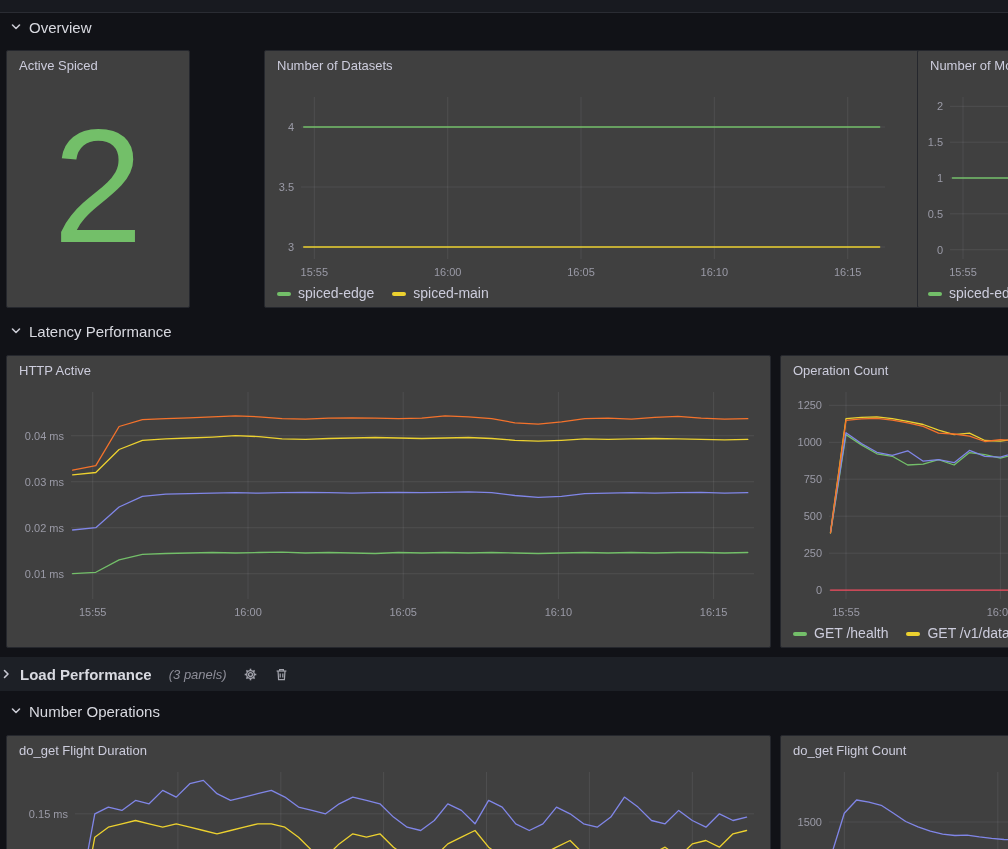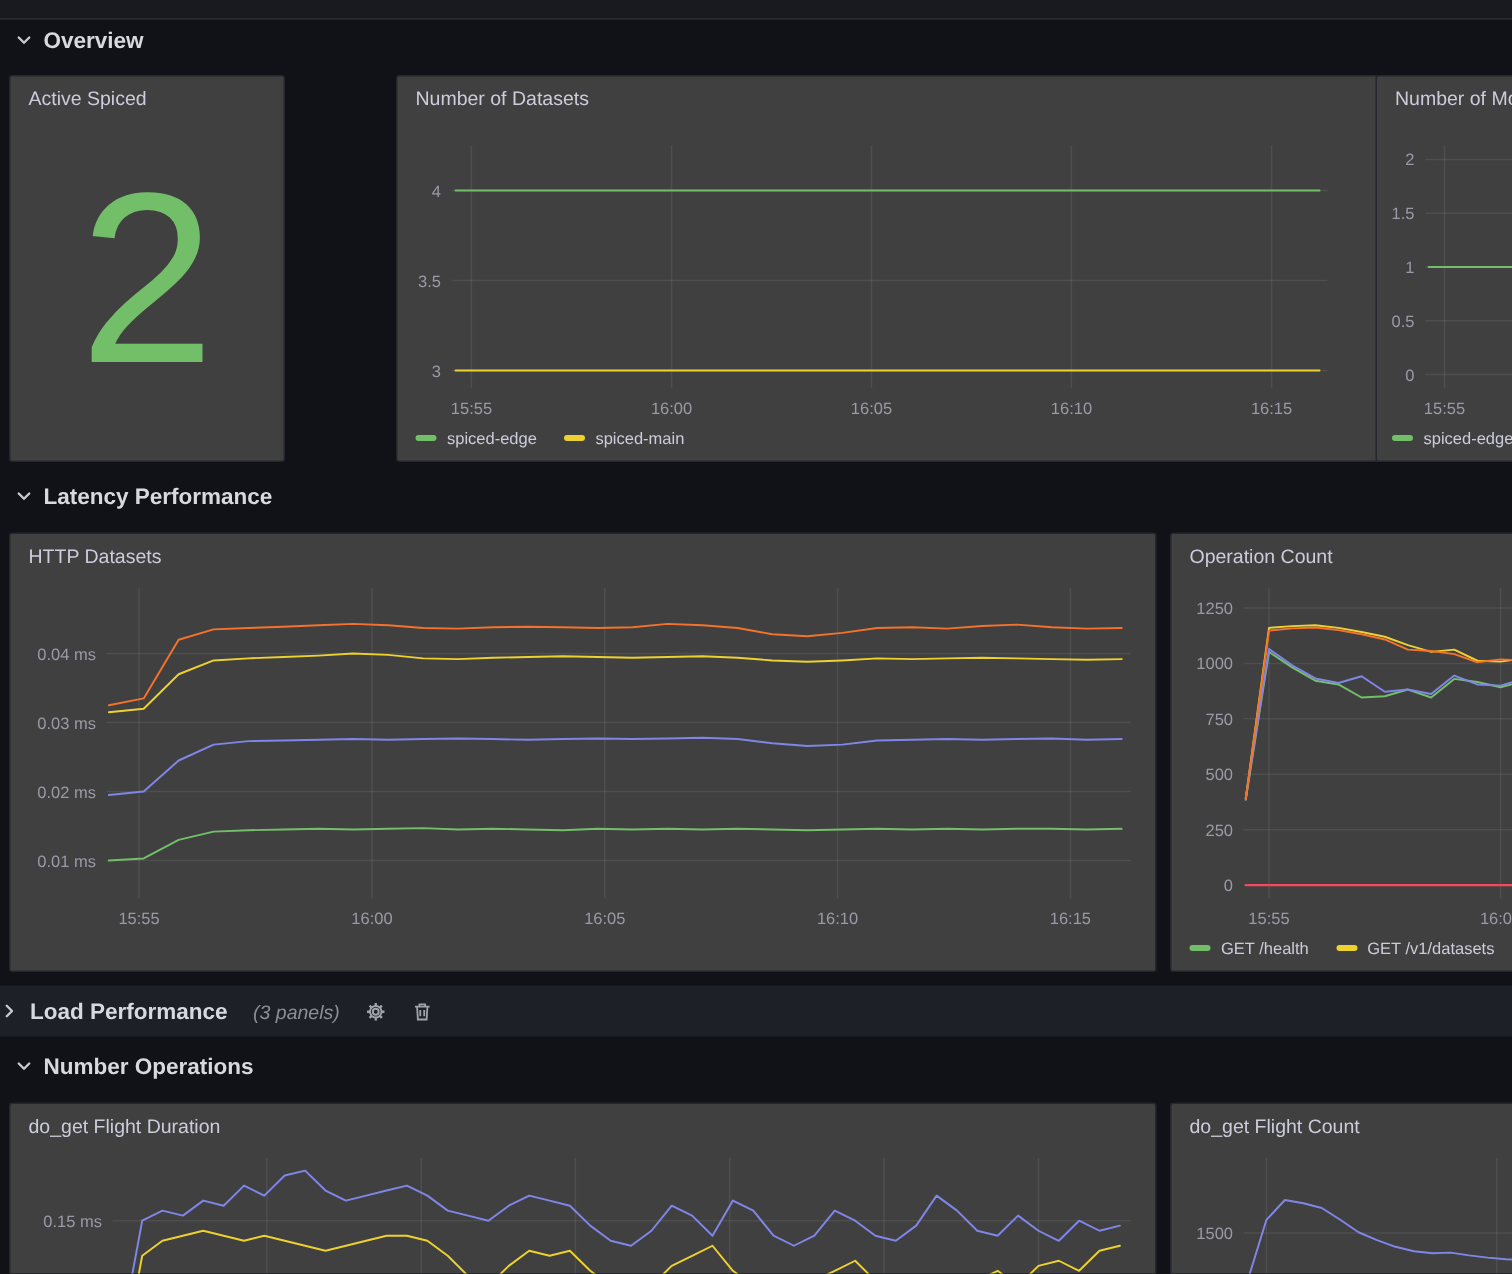--- a/index.html
+++ b/index.html
@@ -4,33 +4,33 @@
 <style>
   html,body{margin:0;padding:0}
   body{
     width:1008px;height:849px;overflow:hidden;position:relative;
     background:#111217;color:#ccccdc;
     font-family:"Liberation Sans",sans-serif;
   }
   .topbar{position:absolute;left:0;top:0;width:1008px;height:13px;
     background:#181a20;border-bottom:1px solid #2a2c33;box-sizing:border-box}
   .section-header{position:absolute;display:flex;align-items:center;gap:7px;
-    color:#d8d9e0;font-size:15px;font-weight:700;cursor:pointer;height:22px}
+    color:#d8d9e0;font-size:15px;font-weight:400;cursor:pointer;height:22px}
   .panel{position:absolute;background:#404040;border:1px solid #25272d;border-radius:2px;
     display:flex;flex-direction:column;box-sizing:border-box;overflow:hidden}
   .panel-title{height:21px;padding:7px 12px 0;font-size:13px;font-weight:500;
     color:#ccccdc;white-space:nowrap;overflow:hidden;flex:none}
   .chart{flex:1;margin:0 8px 2px;min-height:0;position:relative}
   svg{display:block}
   svg text.tick{font-family:"Liberation Sans",sans-serif;font-size:11px;fill:#9a9aa6}
   svg text.ty{text-anchor:end}
   svg text.tx{text-anchor:middle}
   svg line.grid{stroke:rgba(204,204,220,0.10);stroke-width:1}
   .legend{height:20px;line-height:17px;white-space:nowrap;overflow:hidden;
-    padding-left:4px;font-size:11px;color:#ccccdc}
+    padding-left:4px;font-size:14px;color:#ccccdc}
   .legend-item{margin-right:18px;cursor:pointer}
   .legend-item i{display:inline-block;width:14px;height:4px;border-radius:2px;
     margin-right:7px;vertical-align:2px}
   .bigstat{flex:1;display:flex;align-items:center;justify-content:center;
     font-size:162px;font-weight:500;line-height:0.9;padding-bottom:14px}
   .row-collapsed{position:absolute;left:0;top:657px;width:1008px;height:34px;
     background:#1d2026;display:flex;align-items:center;box-sizing:border-box;
     cursor:pointer}
   .row-collapsed .row-title{font-size:15px;font-weight:700;color:#d8d9e0;margin-left:8px}
   .panels-count{font-style:italic;font-size:13px;color:#8d8d98;margin-left:17px}
@@ -106,21 +106,21 @@
 </div>
 
 <div class="section-header" style="left:10px;top:320px">
   <svg class="chev" width="12" height="12" viewBox="0 0 12 12">
       <polyline points="2.5,4 6,7.5 9.5,4" fill="none" stroke="#c8c8d2" stroke-width="1.6" stroke-linecap="round" stroke-linejoin="round"></polyline>
     </svg>
   <span>Latency Performance</span>
 </div>
 
 <div class="panel" style="left:6px;top:355px;width:765px;height:293px">
-  <div class="panel-title">HTTP Datasets</div>
+  <div class="panel-title">HTTP Active</div>
   <div class="chart">
       <svg width="747" height="241" viewBox="0 0 747 241">
         <line class="grid" x1="56" x2="739" y1="51.7" y2="51.7"></line>
         <text class="tick ty" x="49" y="55.7">0.04 ms</text>
         <line class="grid" x1="56" x2="739" y1="97.7" y2="97.7"></line>
         <text class="tick ty" x="49" y="101.7">0.03 ms</text>
         <line class="grid" x1="56" x2="739" y1="143.7" y2="143.7"></line>
         <text class="tick ty" x="49" y="147.7">0.02 ms</text>
         <line class="grid" x1="56" x2="739" y1="189.7" y2="189.7"></line>
         <text class="tick ty" x="49" y="193.7">0.01 ms</text>

